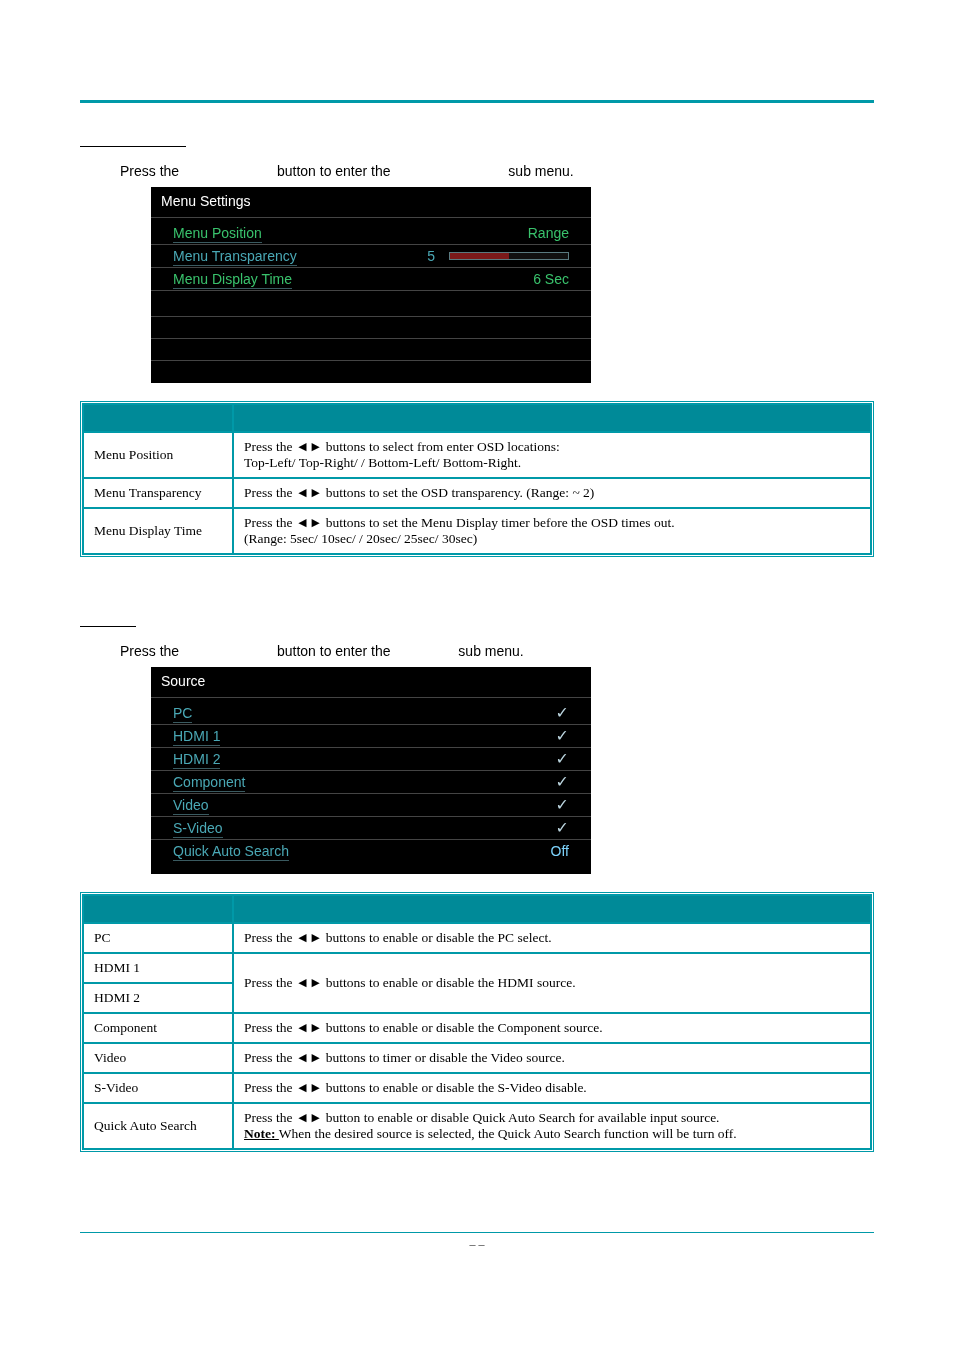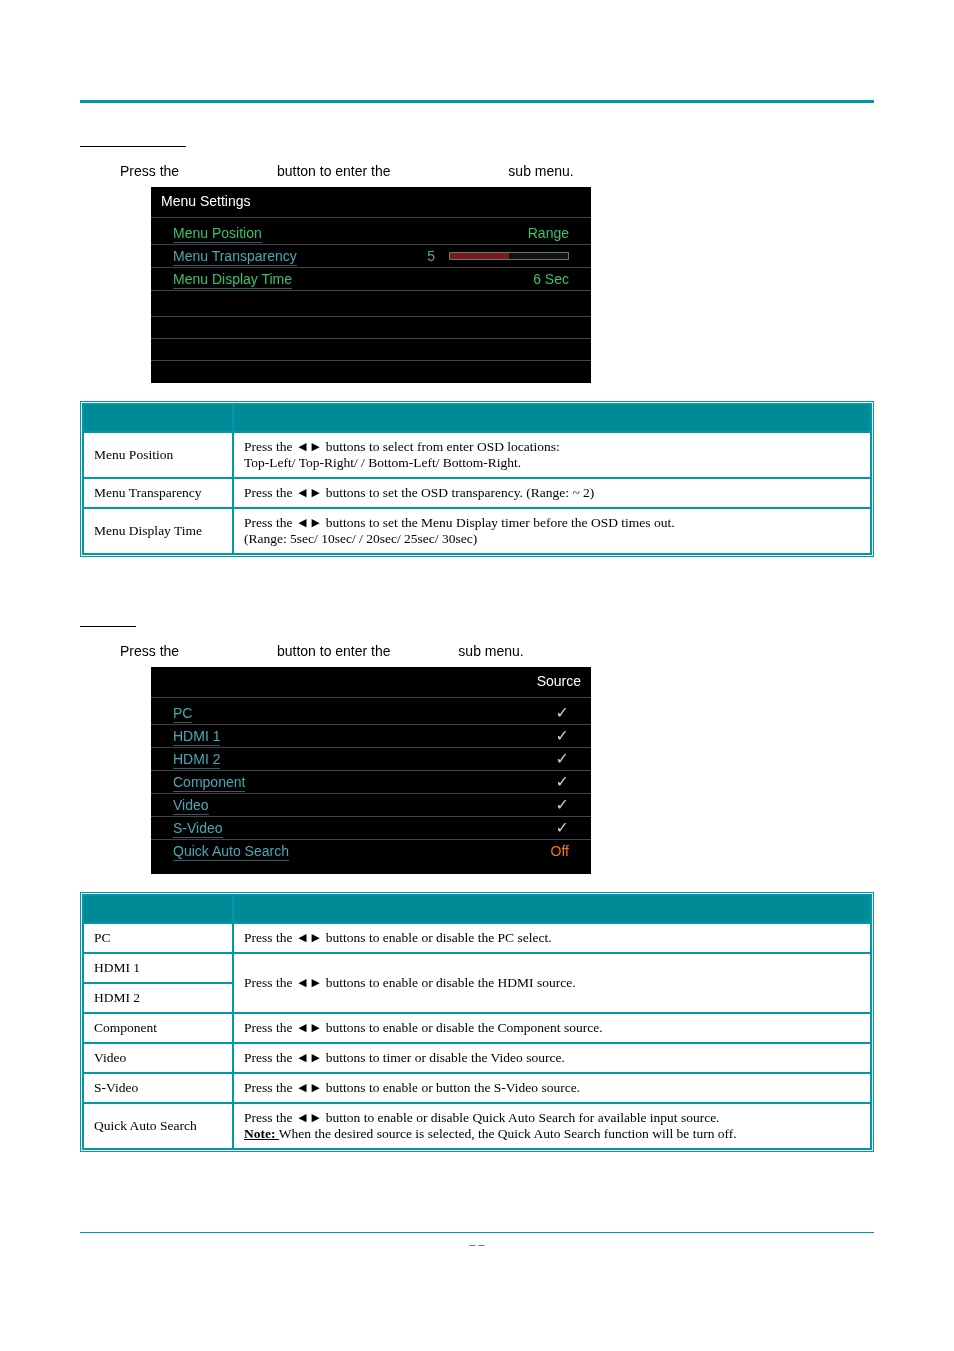--- a/index.html
+++ b/index.html
@@ -53,21 +53,21 @@
   }
   .osd-row.selected .osd-row-label,
   .osd-row.selected .osd-row-value { color: #39c26c; }
   .osd-row-label::after {
     content: "";
     position: absolute;
     left: 0; bottom: -2px;
     width: 100%;
     border-bottom: 1px solid #3a5a60;
   }
-  .osd-row-value { color: #f97316; }
+  .osd-row-value { color: #7dd3fc; }
   .osd-slider {
     display: inline-flex;
     align-items: center;
     gap: 14px;
   }
   .osd-slider-num { color: #4aa8b5; }
   .osd-bar {
     width: 120px; height: 8px;
     border: 1px solid #5a7a80;
     position: relative;
@@ -77,21 +77,21 @@
     position: absolute; left: 0; top: 0; bottom: 0;
     width: 50%;
     background: #7b1a1a;
   }
   .osd-check {
     color: #bcd6e0;
     font-size: 16px;
     line-height: 1;
   }
   .osd-panel.menu { width: 440px; }
-  .osd-panel.source { width: 440px; text-align: right; }
+  .osd-panel.source { width: 440px; }
   .osd-blank-rows .osd-row { height: 22px; }
 
   .desc-table {
     width: 100%;
     border-collapse: separate;
     border-spacing: 0;
     margin-top: 18px;
     border: 3px double #0099a8;
     font-size: 13.5px;
   }
@@ -276,21 +276,21 @@
     </tr>
     <tr>
       <td class="item">Video</td>
       <td>
         <span>Press the </span><span class="arrow">◄►</span><span> buttons to timer or disable the Video source.</span>
       </td>
     </tr>
     <tr>
       <td class="item">S-Video</td>
       <td>
-        <span>Press the </span><span class="arrow">◄►</span><span> buttons to enable or button the S-Video source.</span>
+        <span>Press the </span><span class="arrow">◄►</span><span> buttons to enable or disable the S-Video disable.</span>
       </td>
     </tr>
     <tr>
       <td class="item">Quick Auto Search</td>
       <td>
         <span>Press the </span><span class="arrow">◄►</span><span> button to enable or disable Quick Auto Search for available input source.</span><br>
         <span style="font-weight:bold;text-decoration:underline;">Note: </span><span>When the desired source is selected, the Quick Auto Search function will be turn off.</span>
       </td>
     </tr>
   </tbody>

